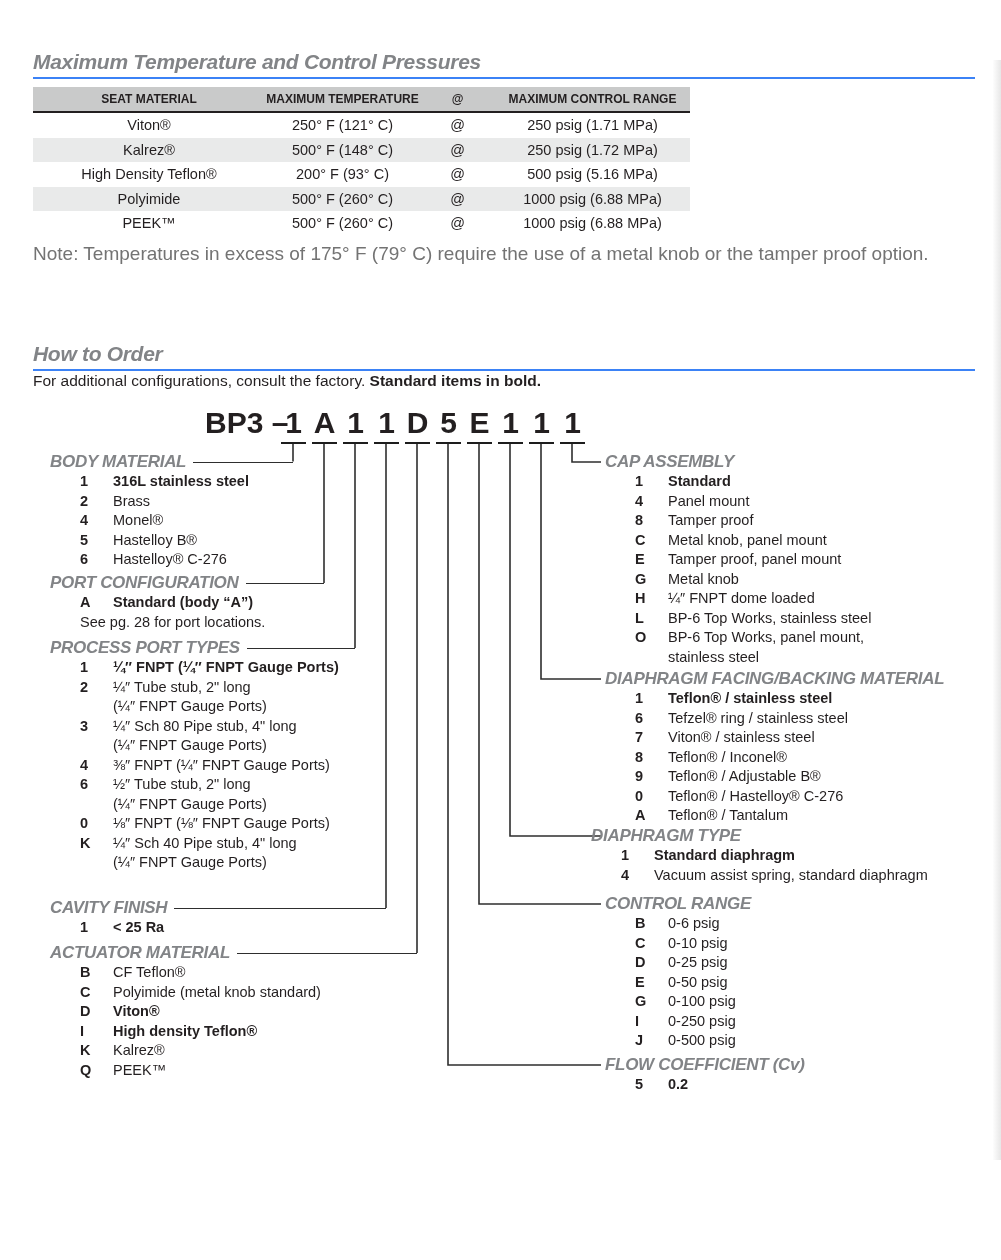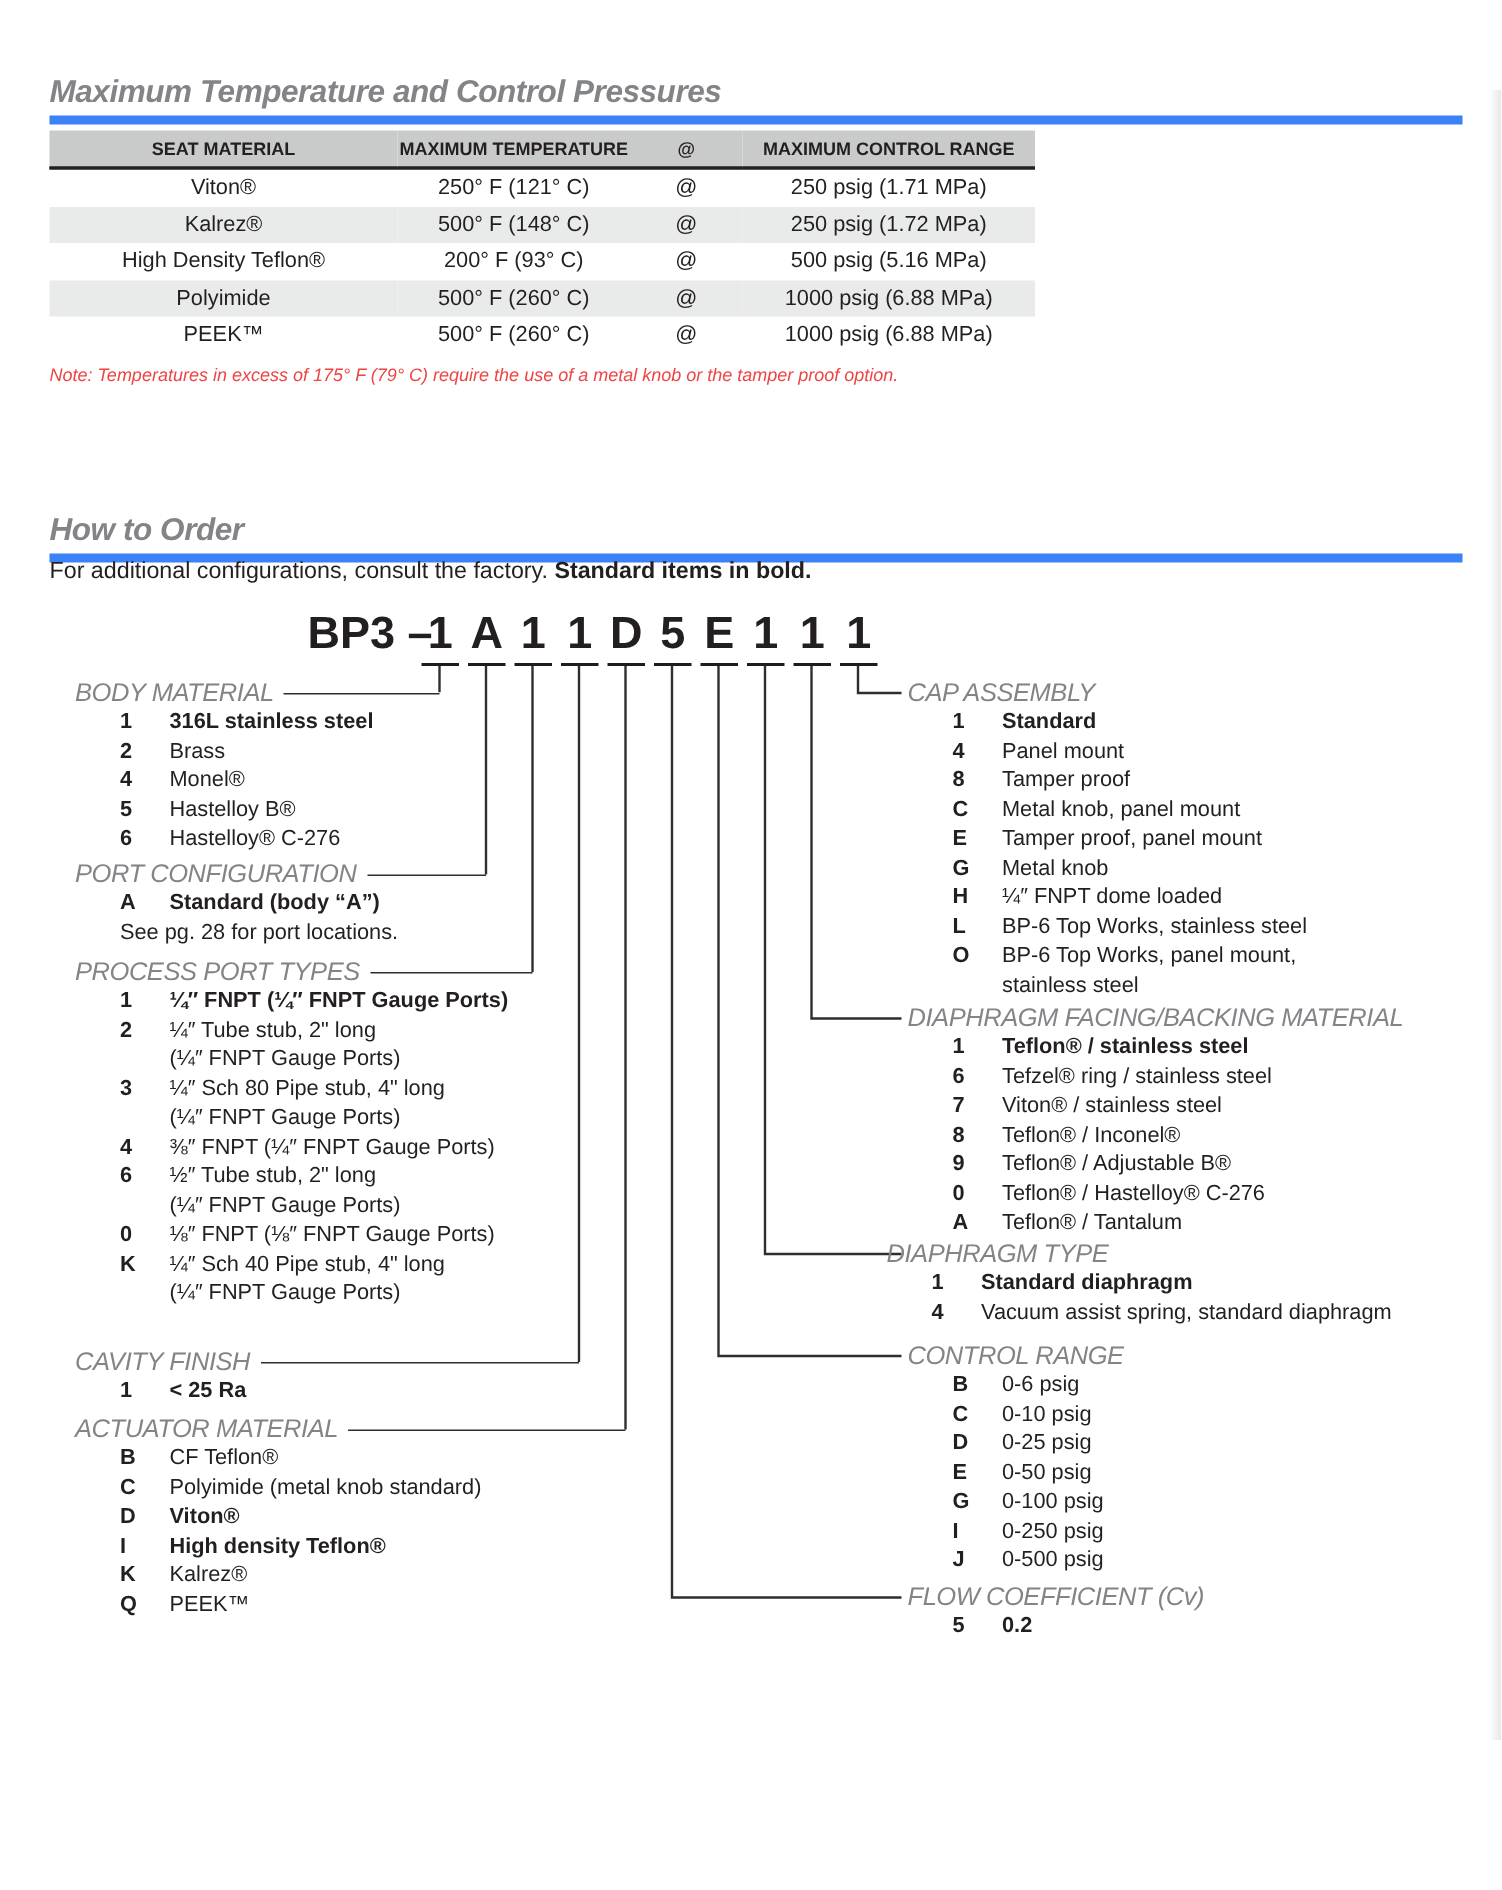--- a/index.html
+++ b/index.html
@@ -6,56 +6,56 @@
   .page{
     position:relative;width:1001px;height:1260px;background:#ffffff;overflow:hidden;
     font-family:"Liberation Sans","DejaVu Sans",sans-serif;color:#231f20;
   }
   .page-title{
     position:absolute;left:33px;top:0px;margin:0;
     font-size:28px;font-weight:bold;letter-spacing:-0.5px;color:#111;
   }
   .h2{
     position:absolute;left:33px;width:942px;
-    border-bottom:6px solid #3b82f6;padding-bottom:3px;
+    border-bottom:2px solid #3b82f6;padding-bottom:3px;
     font-size:21px;font-weight:bold;font-style:italic;
     color:#828487;letter-spacing:-0.3px;white-space:nowrap;
   }
   #h2-temp{top:50px;}
   #h2-order{top:342px;}
 
   table.spec{
     position:absolute;left:33px;top:87px;width:657px;
     border-collapse:collapse;table-layout:fixed;font-size:14.5px;
   }
   table.spec th{
     background:#c9caca;height:24px;font-size:12px;font-weight:bold;
     border-bottom:2.5px solid #231f20;padding:0;text-align:center;letter-spacing:0px;
   }
   table.spec td{height:24.5px;padding:0;text-align:center;}
   table.spec tr.alt td{background:#e9eaea;}
 
-  .note{position:absolute;left:33px;top:243px;font-style:italic;font-size:12px;color:#ef4444;}
+  .note{position:absolute;left:33px;top:243px;font-size:19px;color:#737373;}
   .intro{position:absolute;left:33px;top:372px;font-size:15.5px;}
   .intro .b{font-weight:bold;}
 
   .pn-prefix{position:absolute;left:205px;top:406px;font-size:30px;font-weight:bold;line-height:34px;white-space:nowrap;}
   .pn-chars{position:absolute;left:278px;top:406px;display:flex;flex-wrap:nowrap;}
   .pn-char{
     display:inline-block;width:25px;margin:0 3px;text-align:center;
     font-size:30px;font-weight:bold;line-height:34px;
     border-bottom:2.5px solid #1d1d1d;padding-bottom:2px;
   }
 
   svg.connectors{position:absolute;left:0;top:0;pointer-events:none;}
 
   .sec{position:absolute;}
   .sec-title{
     display:flex;align-items:center;height:20px;white-space:nowrap;
-    font-size:17px;font-weight:normal;font-style:italic;color:#828487;letter-spacing:-0.3px;
+    font-size:17px;font-weight:bold;font-style:italic;color:#828487;letter-spacing:-0.3px;
   }
   .sec-title .rule{flex:1;border-top:1.6px solid #2e2e2e;margin-left:7px;margin-top:1px;}
   .item{display:flex;line-height:19.5px;font-size:14.5px;padding-left:30px;white-space:nowrap;}
   .item .code{width:33px;font-weight:bold;flex:none;}
   .txt.b{font-weight:bold;}
   .note-line{padding-left:30px;line-height:19.5px;font-size:14.5px;white-space:nowrap;}
 
   .edge-strip{
     position:absolute;right:0;top:60px;width:8px;height:1100px;
     background:linear-gradient(to right,#fdfdfd,#e7e7e7);

